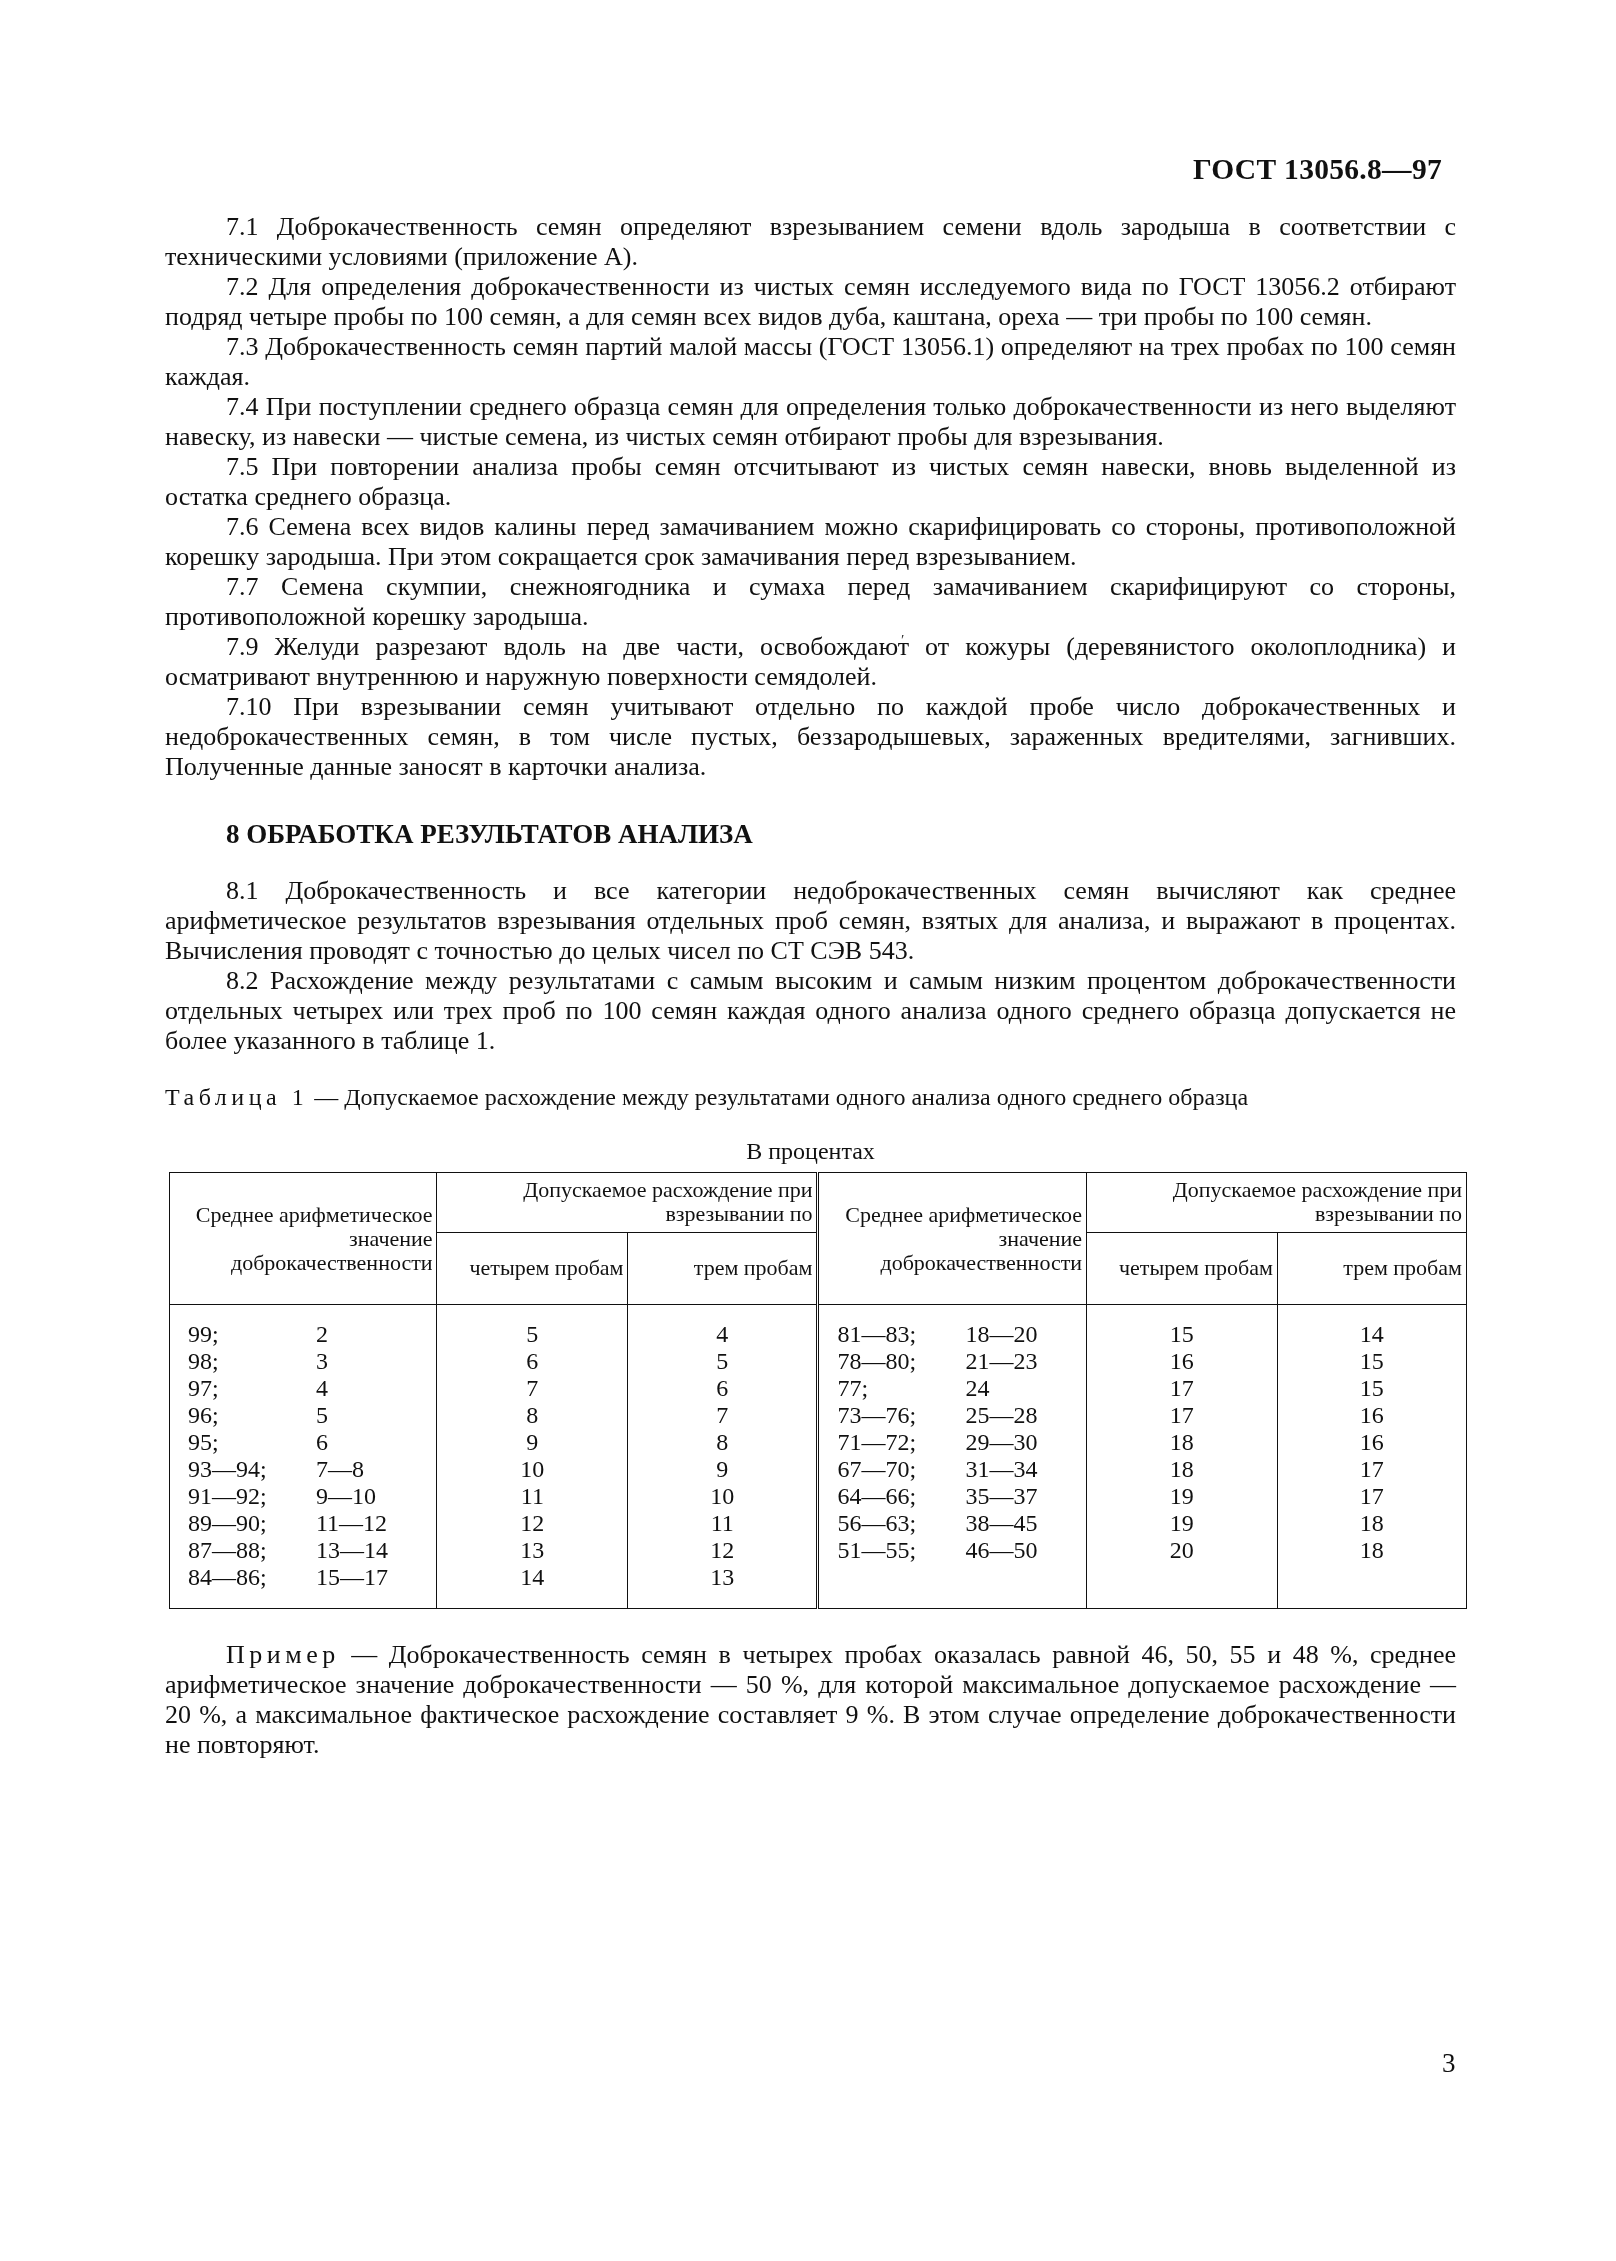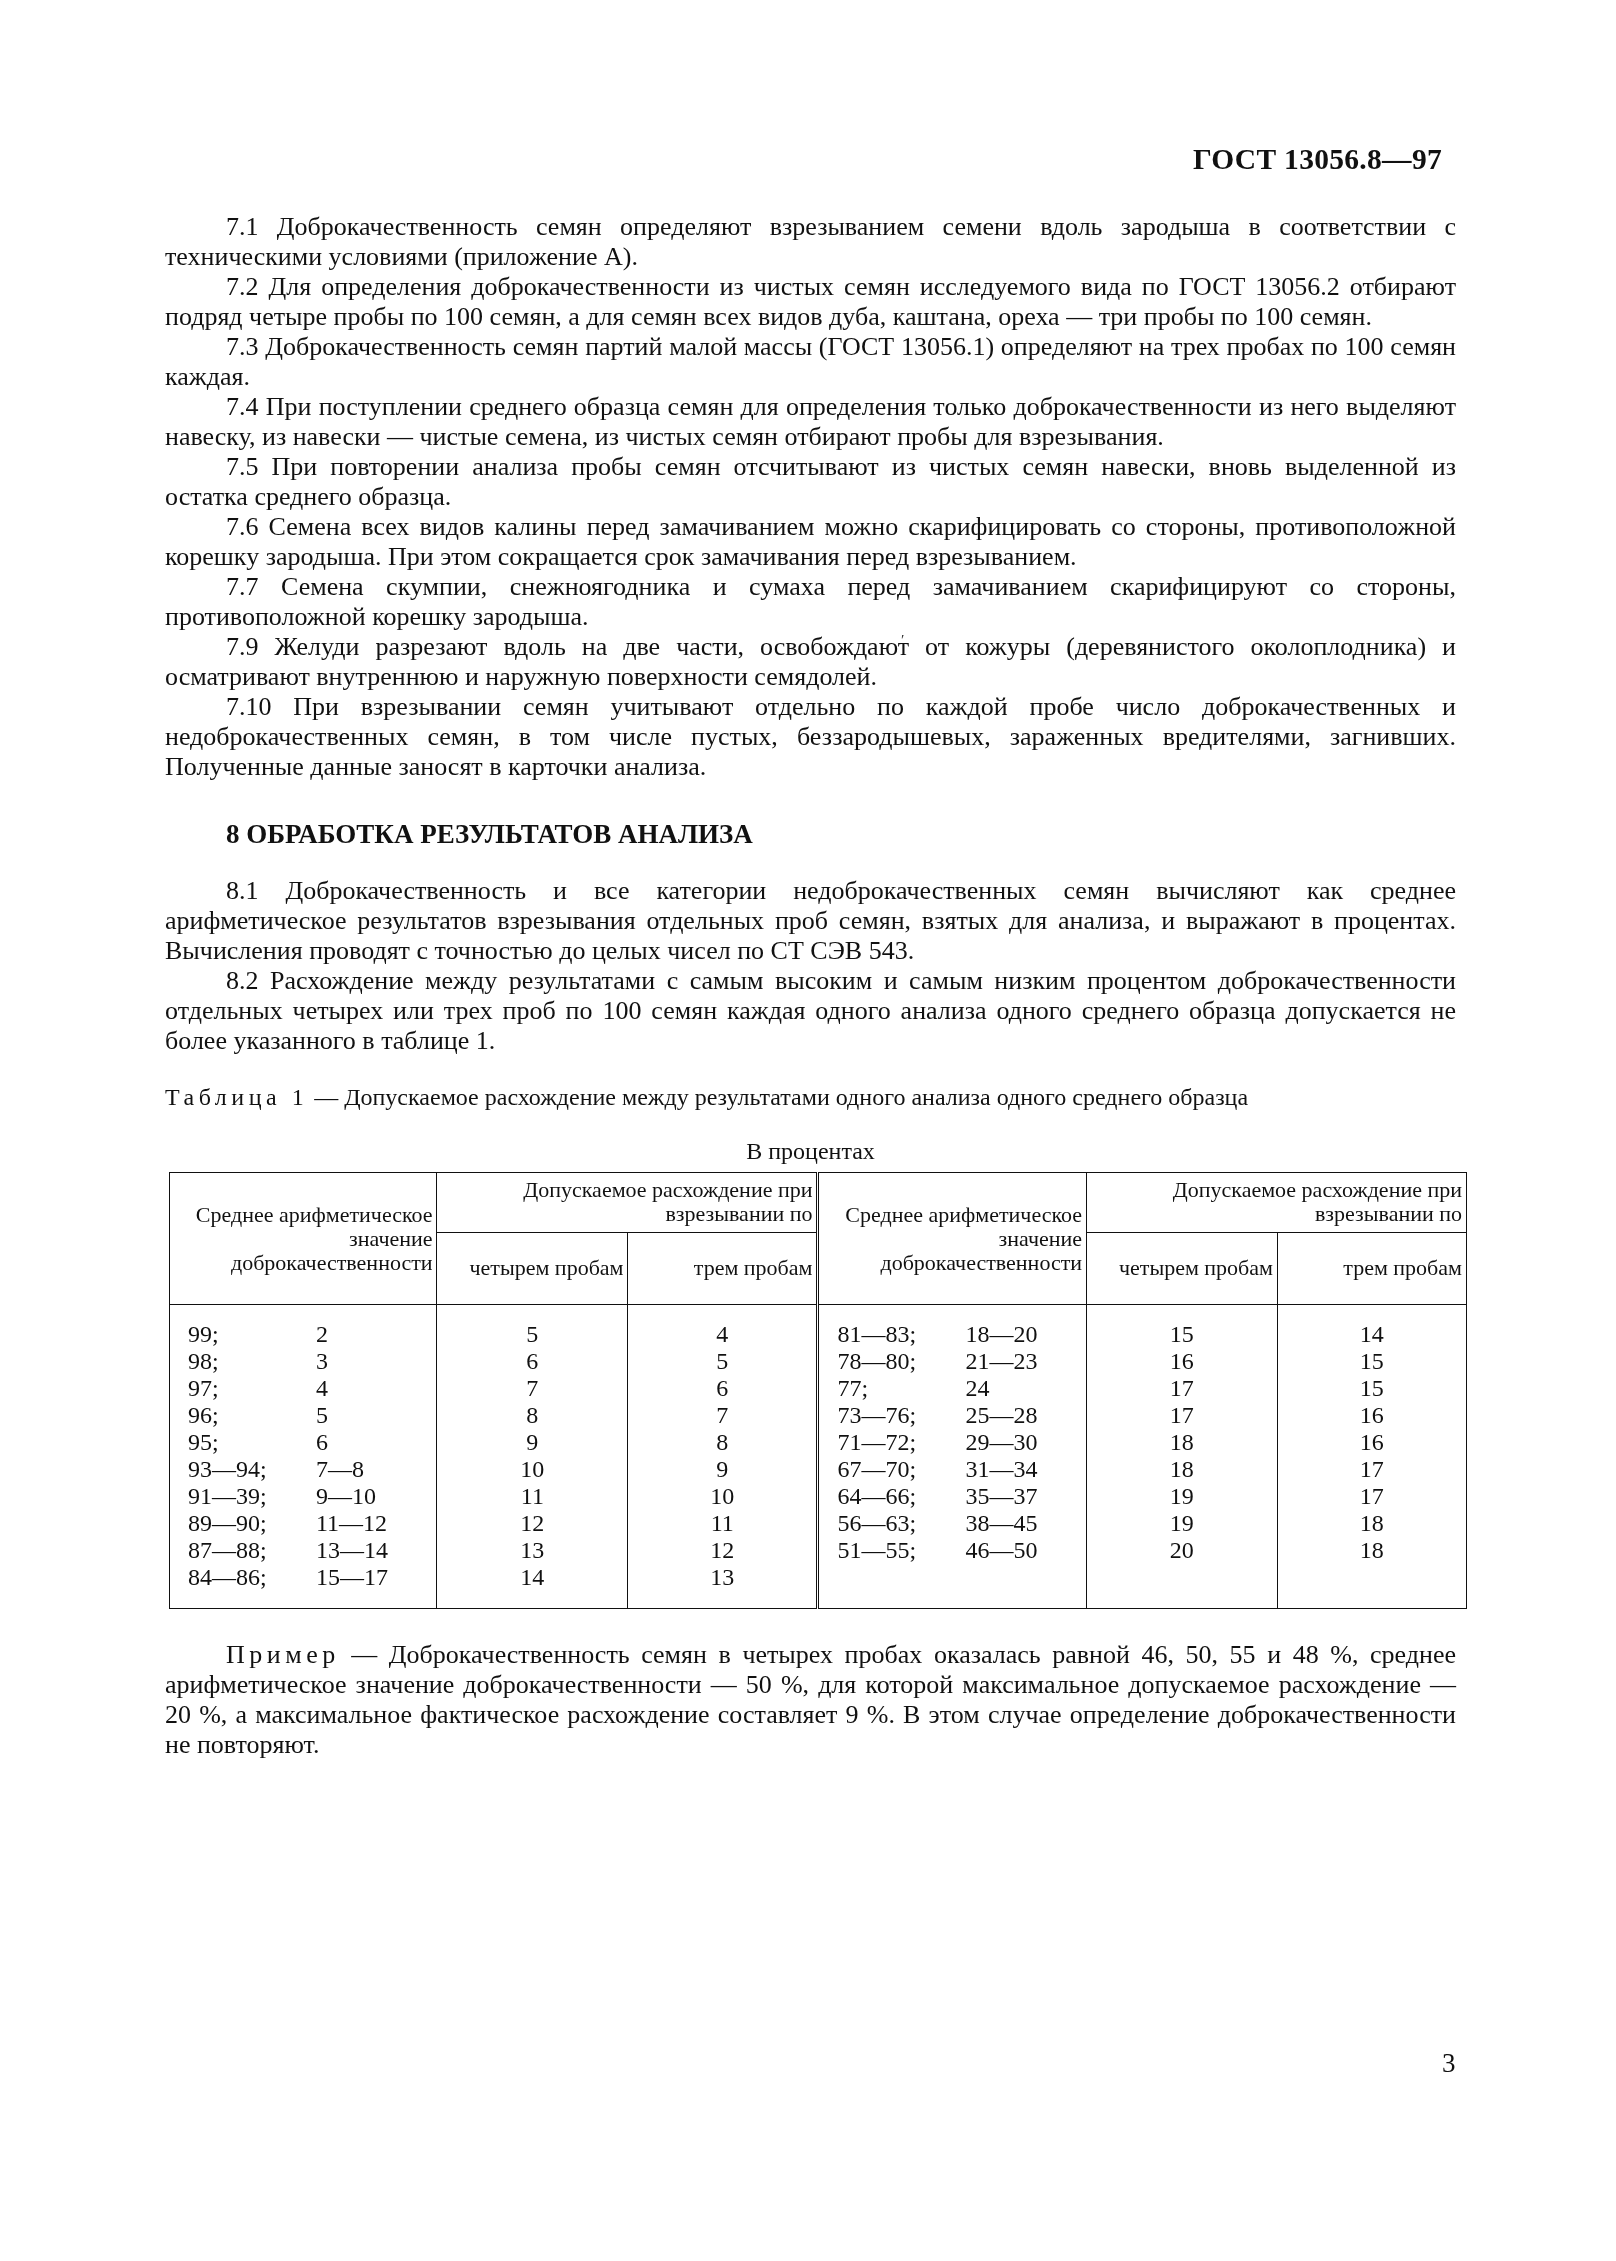--- a/index.html
+++ b/index.html
@@ -3,21 +3,21 @@
 <meta charset="utf-8">
 <style>
   html, body { margin: 0; padding: 0; background: #ffffff; }
   body {
     width: 1616px; height: 2261px; position: relative; overflow: hidden;
     font-family: "Liberation Serif", "DejaVu Serif", serif;
     color: #111111;
   }
   .page { position: absolute; left: 0; top: 0; width: 1616px; height: 2261px; }
   .header {
-    position: absolute; top: 143px; right: 174px;
+    position: absolute; top: 153px; right: 174px;
     font-size: 29.5px; font-weight: bold; letter-spacing: 0.3px;
   }
   .content {
     position: absolute; left: 165px; top: 212px; width: 1291px;
     font-size: 26px; line-height: 30px; text-align: justify;
   }
   .h2 {
     font-weight: bold; font-size: 27px; padding-left: 61px;
     margin: 13px 0 22px 0;
   }
@@ -97,21 +97,21 @@
                 <span>98;</span>
                 <span class="b">3</span>
                 <span>97;</span>
                 <span class="b">4</span>
                 <span>96;</span>
                 <span class="b">5</span>
                 <span>95;</span>
                 <span class="b">6</span>
                 <span>93—94;</span>
                 <span class="b">7—8</span>
-                <span>91—39;</span>
+                <span>91—92;</span>
                 <span class="b">9—10</span>
                 <span>89—90;</span>
                 <span class="b">11—12</span>
                 <span>87—88;</span>
                 <span class="b">13—14</span>
                 <span>84—86;</span>
                 <span class="b">15—17</span>
               </div>
           </td>
           <td>

